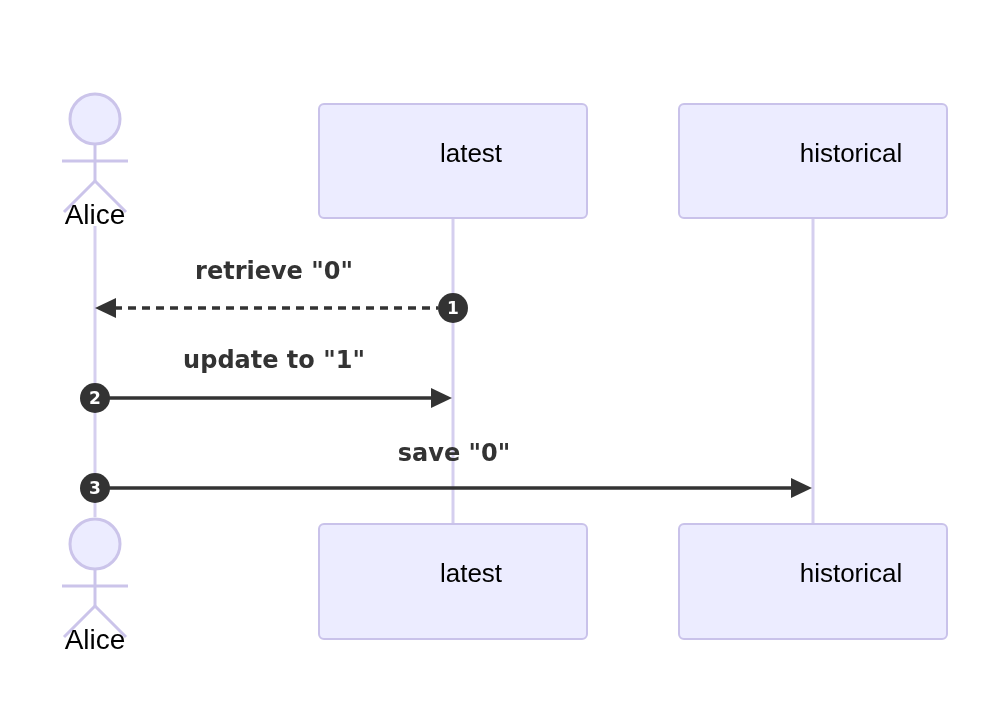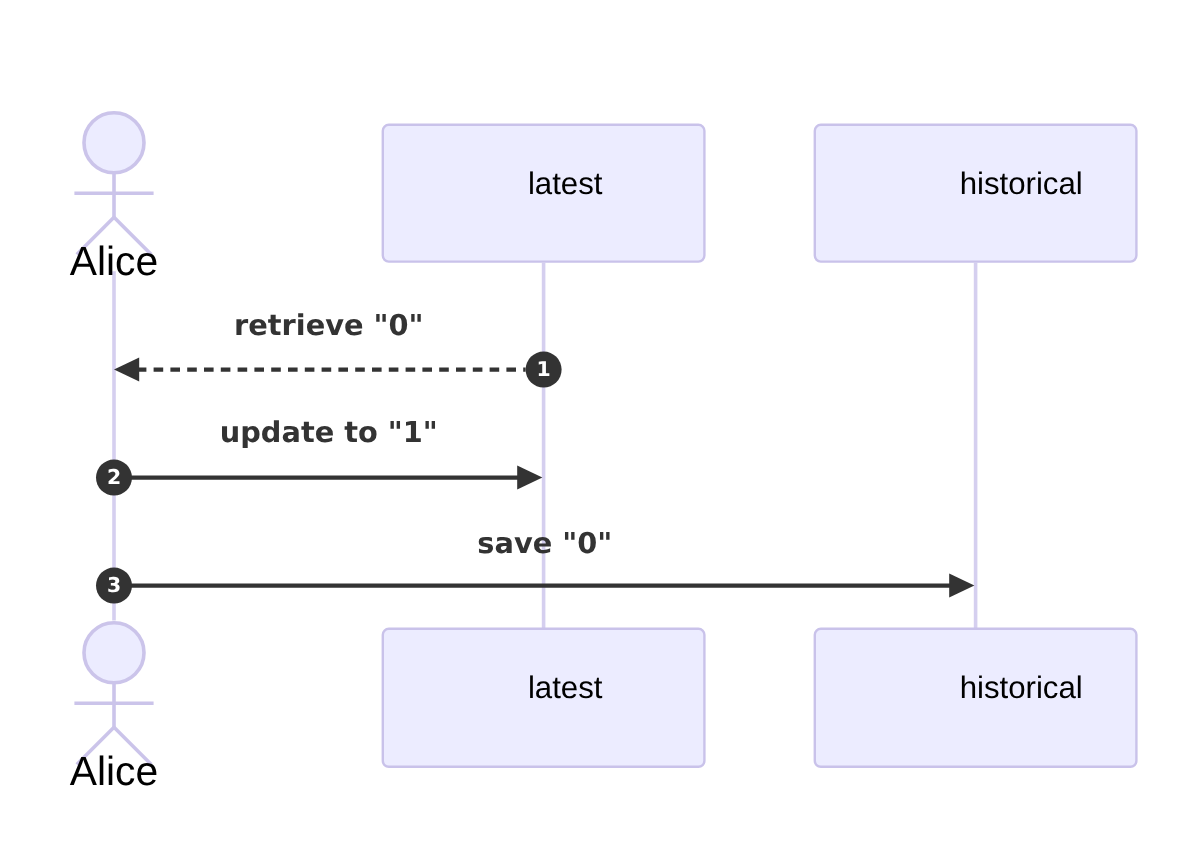--- a/index.html
+++ b/index.html
@@ -36,21 +36,21 @@
   .participant-label {
     font-size: 26px;
     color: #000000;
     white-space: nowrap;
     margin-left: 36px;
   }
   .actor-label {
     position: absolute;
     left: 95px;
     transform: translateX(-50%);
-    font-size: 34px;
+    font-size: 28px;
     color: #000000;
     white-space: nowrap;
     z-index: 3;
     line-height: 1;
   }
   .actor-label.top { top: 201px; }
   .actor-label.bottom { top: 626px; }
   .message-label {
     position: absolute;
     transform: translateX(-50%);

